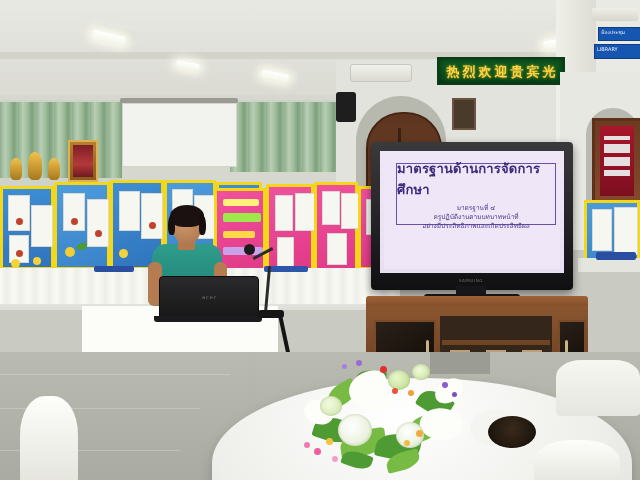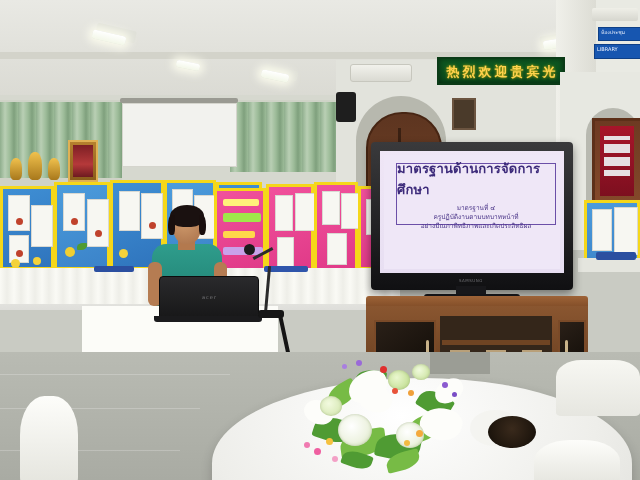--- a/index.html
+++ b/index.html
@@ -321,21 +321,21 @@
   <div class="abs" style="left:6px;top:428px;width:13px;height:9px;border:3px solid #141414;border-radius:50%;"></div>
 
   <div class="abs" id="tv-bezel" style="left:371px;top:142px;width:202px;height:148px;">
     <div class="abs" id="tv-screen" style="left:9px;top:9px;width:184px;height:122px;">
 
       <div id="slide">
         <div class="slidebox" style="position:absolute;left:12px;top:8px;width:160px;height:62px;">
           <div class="sl-title">มาตรฐานด้านการจัดการศึกษา</div>
           <div class="sl-sub" style="margin-top:4px;">มาตรฐานที่ ๔</div>
           <div class="sl-sub">ครูปฏิบัติงานตามบทบาทหน้าที่</div>
-          <div class="sl-sub">อย่างมีณภาพิทธิภาพและเกิดประสิทธิผล</div>
+          <div class="sl-sub">อย่างมีประสิทธิภาพและเกิดประสิทธิผล</div>
         </div>
       </div>
 
     </div>
     <div class="abs" id="tv-brand" style="left:88px;top:136px;">SAMSUNG</div>
   </div>
   <div class="abs" id="tv-neck" style="left:456px;top:286px;width:30px;height:12px;"></div>
   <div class="abs" id="tv-foot" style="left:424px;top:294px;width:96px;height:8px;"></div>
 
   <div class="abs" id="stand-top" style="left:366px;top:296px;width:222px;height:13px;"></div>

